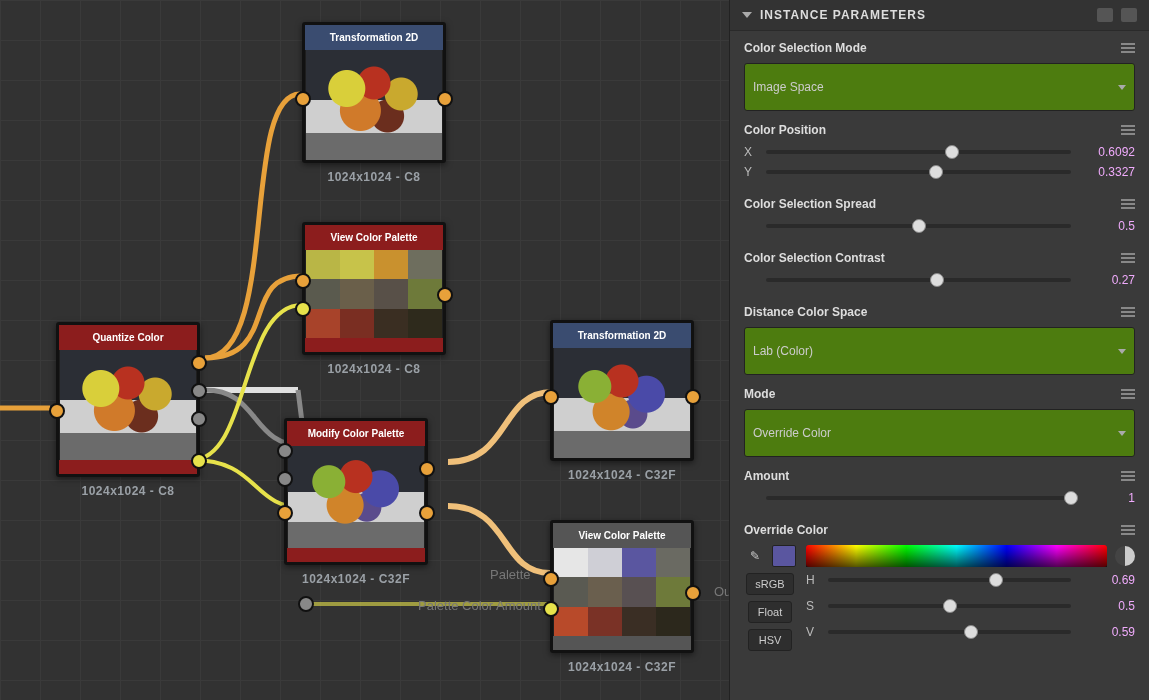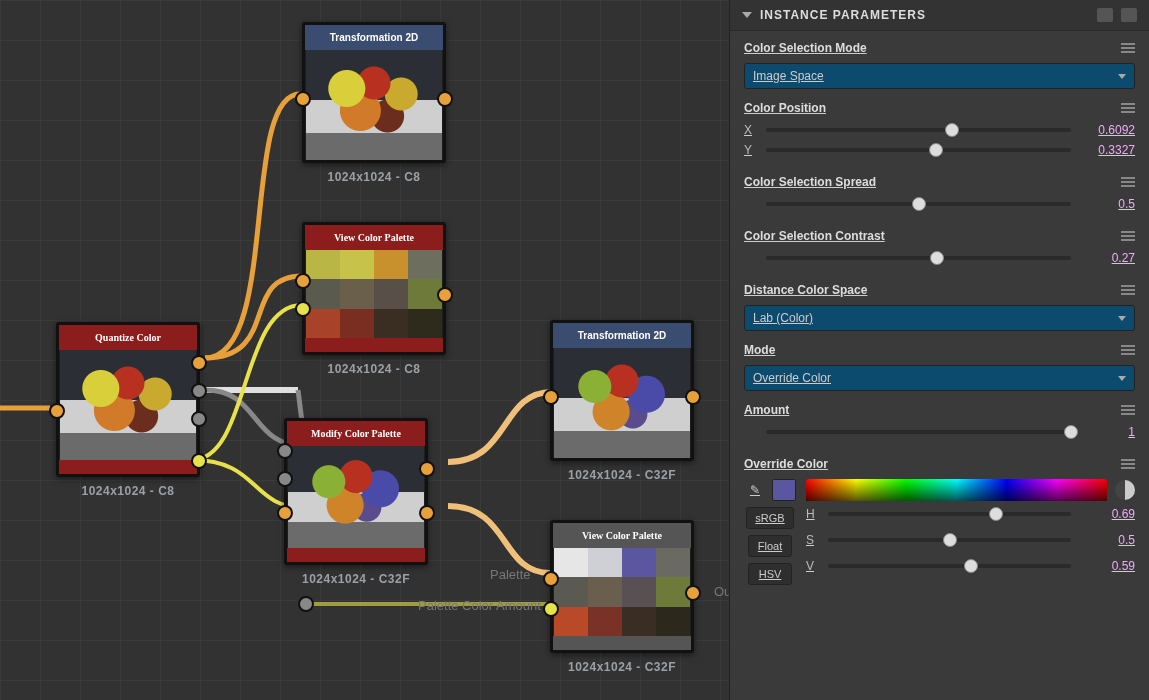--- a/index.html
+++ b/index.html
@@ -5,21 +5,21 @@
   * { box-sizing: border-box; margin: 0; padding: 0; }
   html, body { width: 1149px; height: 700px; overflow: hidden; font-family: -apple-system, Helvetica, Arial, sans-serif; background: #2a2a2a; color: #ccc; font-size: 12px; }
   .app { display: flex; width: 100%; height: 100%; }
   .canvas { flex: 1; position: relative; background-color: #323232; background-image: linear-gradient(#3a3a3a 1px, transparent 1px), linear-gradient(90deg, #3a3a3a 1px, transparent 1px); background-size: 40px 40px; overflow: hidden; }
   .sidebar { width: 420px; background: #3a3a3a; border-left: 1px solid #222; display: flex; flex-direction: column; overflow-y: auto; }
 
   
   .node { position: absolute; background: #1e1e1e; border: 3px solid #111; border-radius: 3px; text-align: center; box-shadow: 0 2px 6px rgba(0,0,0,.5); }
   .node-title { font-size: 10px; font-weight: 600; color: #fff; padding: 7px 4px; }
   .node-title.blue { background: #3a4c70; }
-  .node-title.red  { background: #8c1d1d; font-family: Liberation Serif, serif; }
+  .node-title.red  { background: #8c1d1d; }
   .node-thumb { width: 136px; height: 110px; background: #555; margin: 0 auto; }
   .node-thumb.pal { height: 88px; }
   .node-label { position: absolute; left: 50%; transform: translateX(-50%); top: 100%; margin-top: 10px; font-size: 12px; font-weight: 700; color: #9aa0a6; white-space: nowrap; letter-spacing: .5px; }
   .node-red-strip { background:#8c1d1d; height:14px; }
 
   .port { position: absolute; width: 16px; height: 16px; border-radius: 50%; border: 2px solid #111; }
   .port.o { background: #e8a13a; }
   .port.y { background: #e7e24b; }
   .port.g { background: #888; }
 
@@ -49,26 +49,26 @@
   .thumb-palette2 { display:grid; grid-template-columns:repeat(4,1fr); grid-template-rows:repeat(3,1fr); }
   .thumb-palette2 div:nth-child(1){background:#e6e6e6}.thumb-palette2 div:nth-child(2){background:#cfcfd6}.thumb-palette2 div:nth-child(3){background:#5a56a0}.thumb-palette2 div:nth-child(4){background:#6a6a62}
   .thumb-palette2 div:nth-child(5){background:#5a5a52}.thumb-palette2 div:nth-child(6){background:#6a5f4e}.thumb-palette2 div:nth-child(7){background:#585052}.thumb-palette2 div:nth-child(8){background:#6e7a3a}
   .thumb-palette2 div:nth-child(9){background:#b84a2a}.thumb-palette2 div:nth-child(10){background:#7a3226}.thumb-palette2 div:nth-child(11){background:#3a2e24}.thumb-palette2 div:nth-child(12){background:#2c281c}
 
   
   .section-hdr { display:flex; align-items:center; gap:8px; padding:8px 12px; background:#333; border-bottom:1px solid #2a2a2a; }
   .section-hdr .chev { width:0;height:0;border-left:5px solid transparent;border-right:5px solid transparent;border-top:6px solid #aaa; }
   .section-hdr h3 { font-size:12px; font-weight:700; letter-spacing:1px; color:#ddd; flex:1; }
   .hdr-icn { width:16px; height:14px; background:#555; border-radius:2px; }
-  .param { padding: 10px 14px 2px; text-decoration: underline; }
+  .param { padding: 10px 14px 2px; }
   .param-hdr { display:flex; align-items:center; justify-content:space-between; margin-bottom:8px; }
   .param-hdr label { font-size:12px; font-weight:600; color:#ddd; }
   .param-hdr .opt-icn { width:14px;height:10px;border-top:2px solid #888;border-bottom:2px solid #888;position:relative;}
   .param-hdr .opt-icn::before{content:'';position:absolute;top:2px;left:0;right:0;border-top:2px solid #888;}
-  .select { width:100%; background:#0c4a6e; border:1px solid #222; border-radius:3px; padding:5px 8px; color:#ccc; display:flex; justify-content:space-between; align-items:center; }
+  .select { width:100%; background:#4d7c0f; border:1px solid #222; border-radius:3px; padding:16px 8px; color:#ccc; display:flex; justify-content:space-between; align-items:center; }
   .select .caret{width:0;height:0;border-left:4px solid transparent;border-right:4px solid transparent;border-top:5px solid #aaa;}
   .slider-row { display:flex; align-items:center; gap:10px; margin-bottom:6px; }
   .slider-row .ax { width:12px; color:#bbb; font-size:12px; }
   .slider-row .val { width:54px; text-align:right; color:#f0abfc; font-size:12px; }
   .track { flex:1; height:4px; background:#2a2a2a; border-radius:2px; position:relative; }
   .thumb-dot { position:absolute; top:50%; width:14px; height:14px; background:#ddd; border-radius:50%; transform:translate(-50%,-50%); border:1px solid #888; }
 
   .color-block { display:flex; gap:10px; align-items:flex-start; }
   .color-left { display:flex; flex-direction:column; gap:6px; align-items:center; }
   .swatch { width:24px; height:22px; border:1px solid #222; border-radius:2px; }

